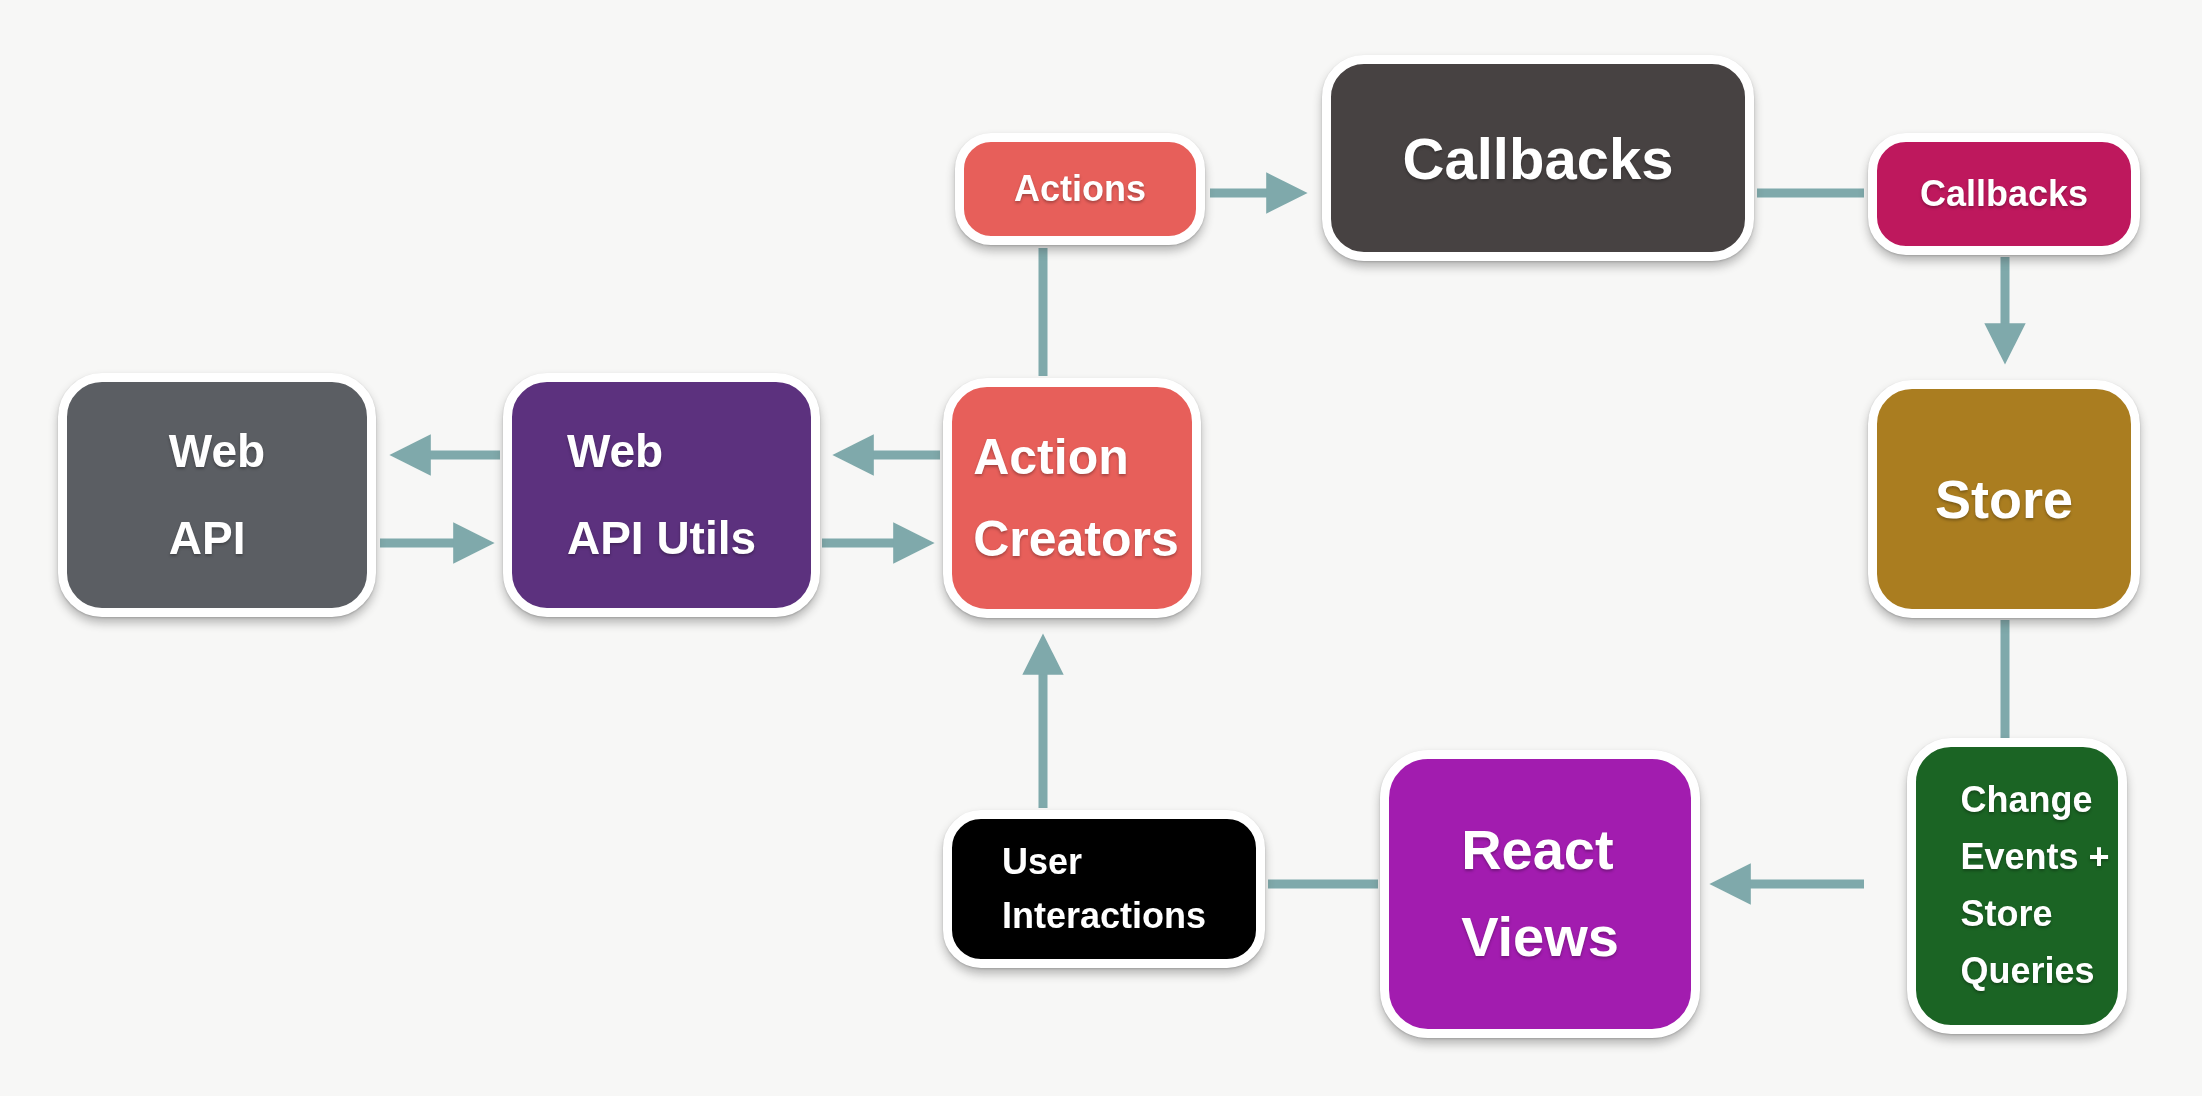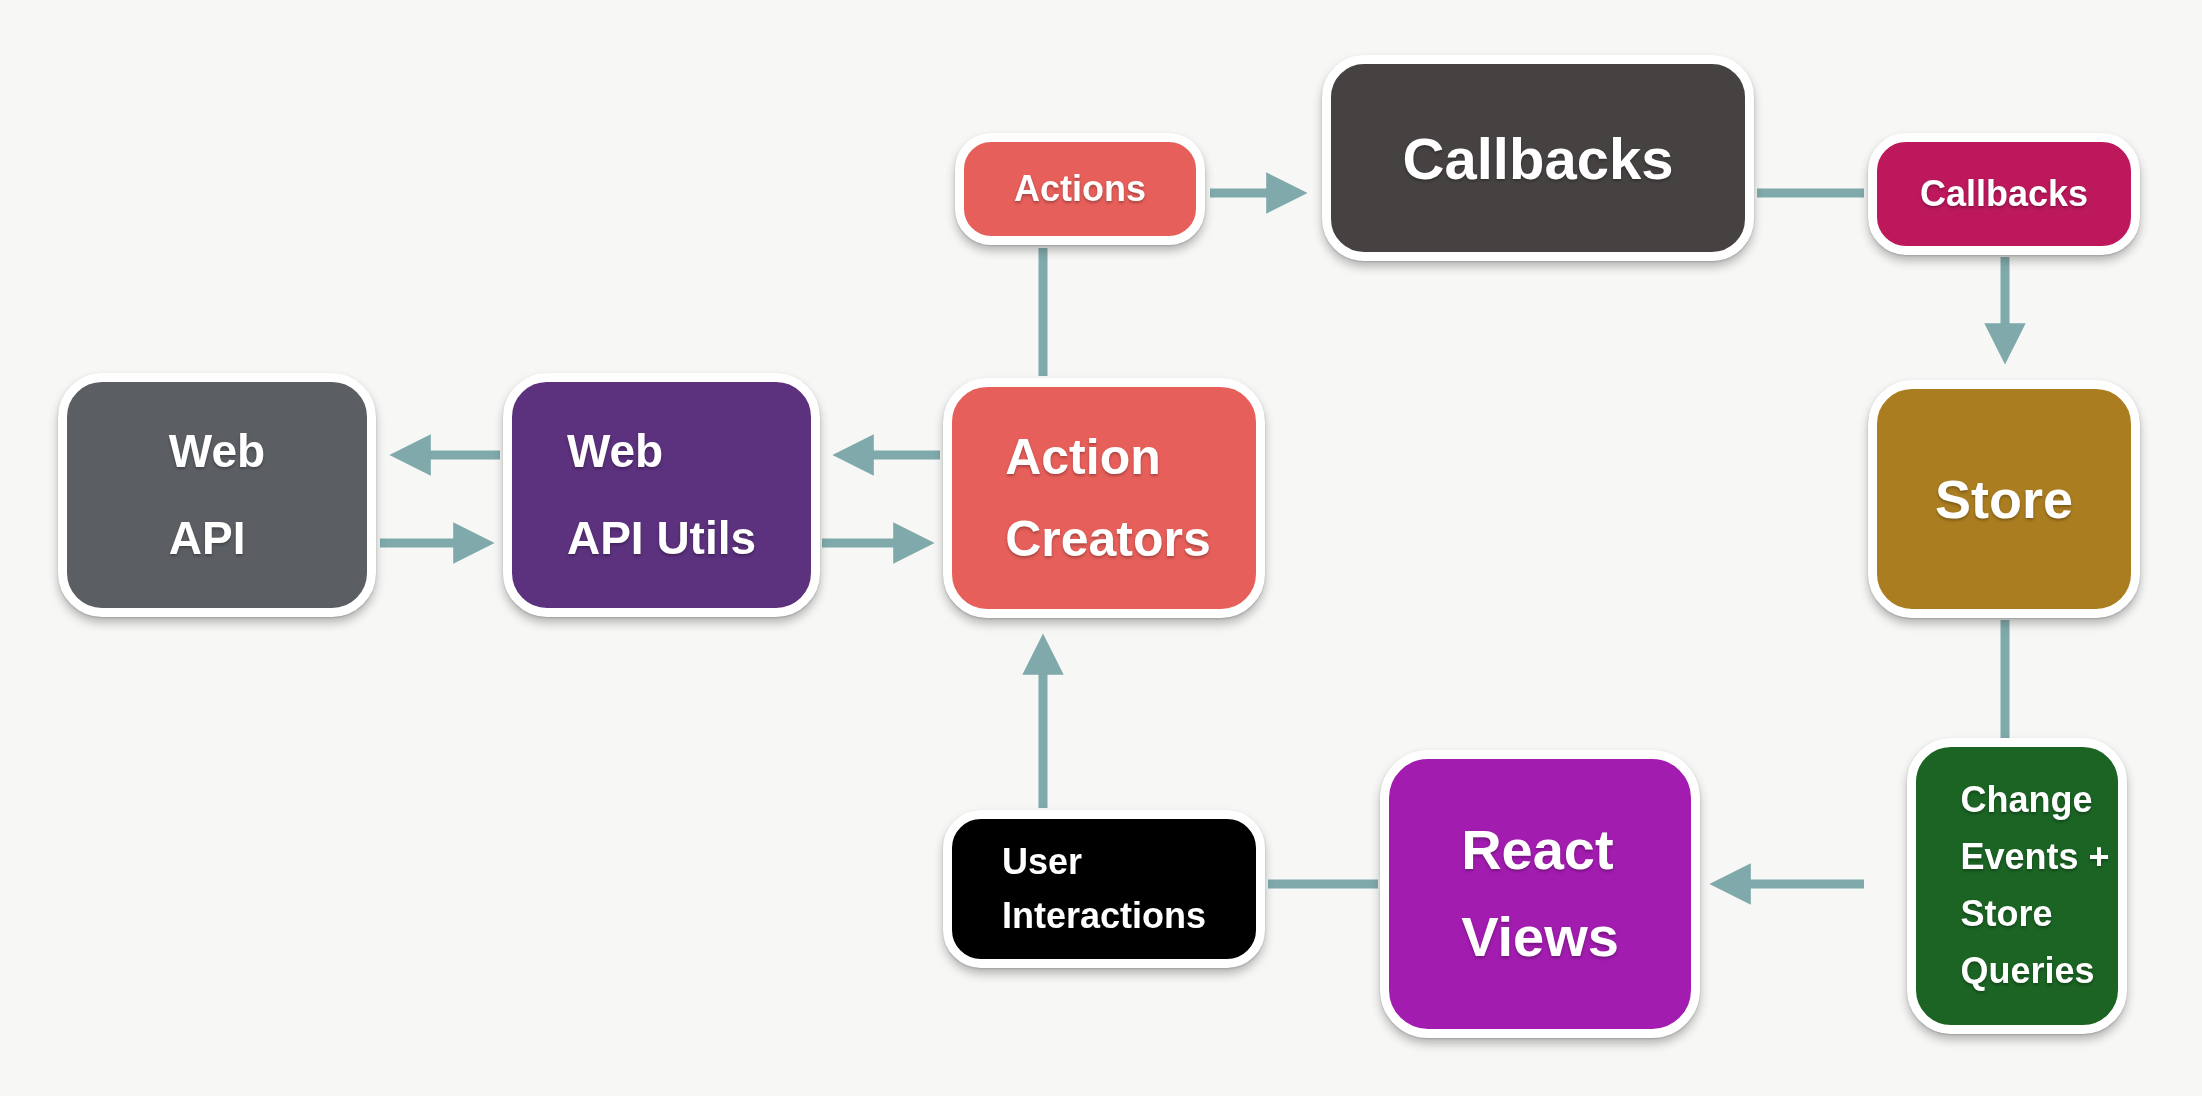--- a/index.html
+++ b/index.html
@@ -43,21 +43,21 @@
     white-space: pre-line;
     text-shadow: 0 2px 3px rgba(0,0,0,0.28);
   }
   
   .n-actions          { left: 955px;  top: 133px; width: 250px; height: 112px; border-radius: 36px; font-size: 36px; }
   .n-dispatcher       { left: 1322px; top: 55px;  width: 432px; height: 206px; border-radius: 42px; font-size: 58px; }
   .n-callbacks        { left: 1868px; top: 133px; width: 272px; height: 122px; border-radius: 38px; font-size: 36px; }
   .n-store            { left: 1868px; top: 380px; width: 272px; height: 238px; border-radius: 44px; font-size: 54px; }
   .n-web-api          { left: 58px;   top: 373px; width: 318px; height: 244px; border-radius: 44px; font-size: 46px; line-height: 1.9; }
   .n-web-api-utils    { left: 503px;  top: 373px; width: 317px; height: 244px; border-radius: 44px; font-size: 46px; line-height: 1.9; }
-  .n-action-creators  { left: 943px;  top: 378px; width: 322px; height: 240px; border-radius: 44px; font-size: 50px; line-height: 1.65; padding-left: 8px; }
+  .n-action-creators  { left: 943px;  top: 378px; width: 258px; height: 240px; border-radius: 44px; font-size: 50px; line-height: 1.65; padding-left: 8px; }
   .n-user-interactions{ left: 943px;  top: 810px; width: 322px; height: 158px; border-radius: 38px; font-size: 36px; line-height: 1.5; }
   .n-react-views      { left: 1380px; top: 750px; width: 320px; height: 288px; border-radius: 48px; font-size: 56px; line-height: 1.55; }
   .n-change-events    { left: 1907px; top: 738px; width: 220px; height: 296px; border-radius: 44px; font-size: 36px; line-height: 1.58; padding-left: 36px; }
 </style>
 </head>
 <body>
 
 <div class="canvas" style="background: rgb(247, 247, 246);">
 
   <svg class="wires" viewBox="0 0 2202 1096" xmlns="http://www.w3.org/2000/svg">

